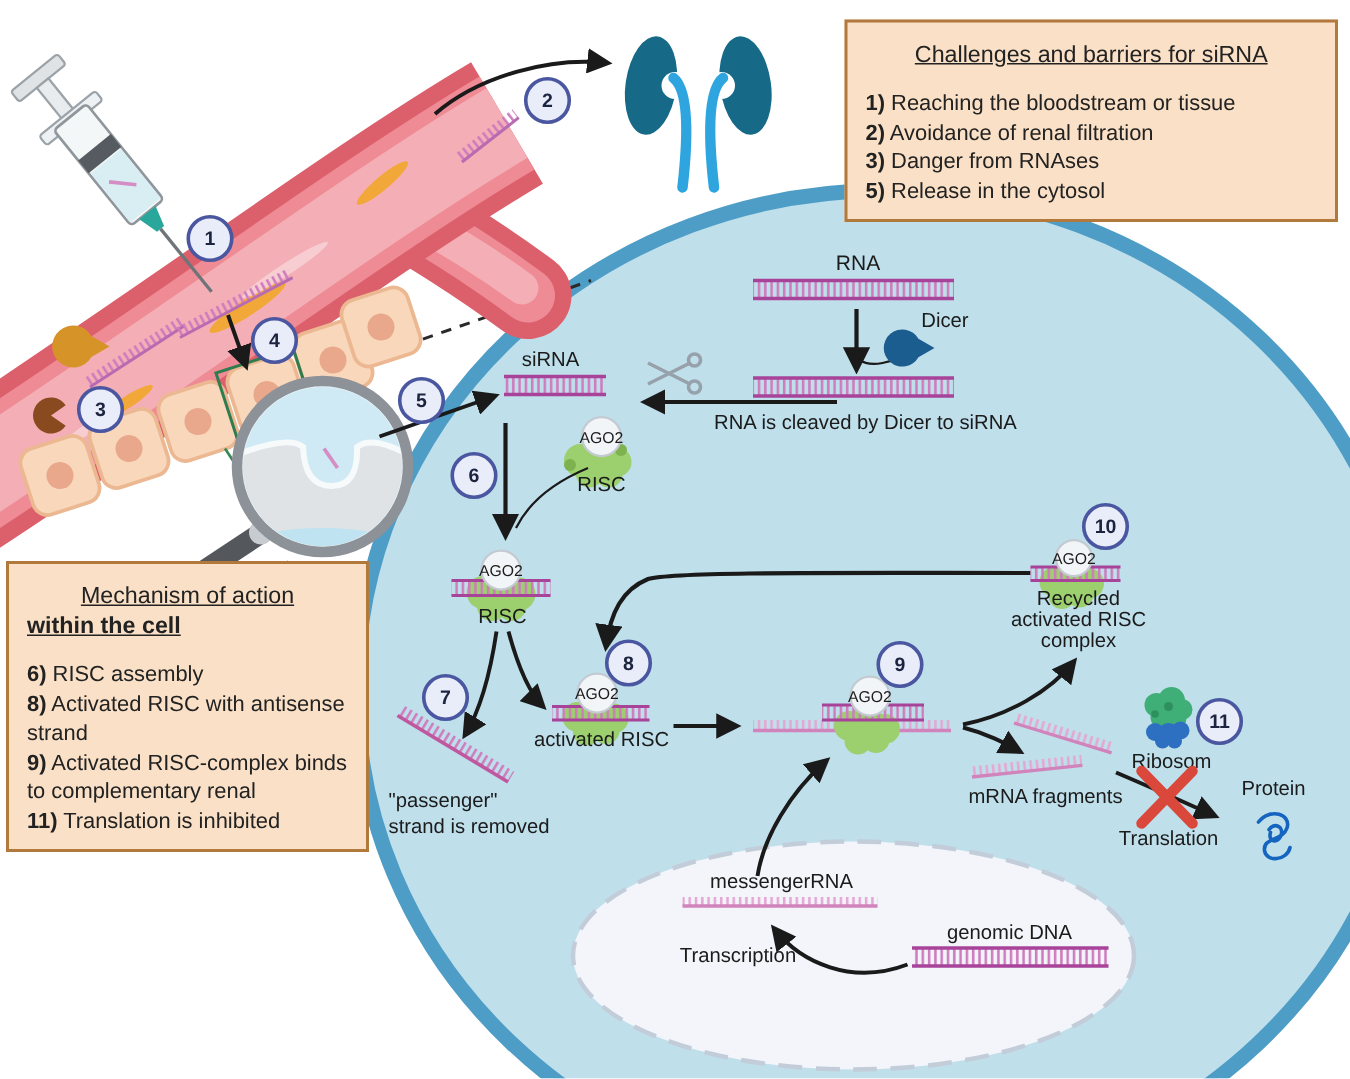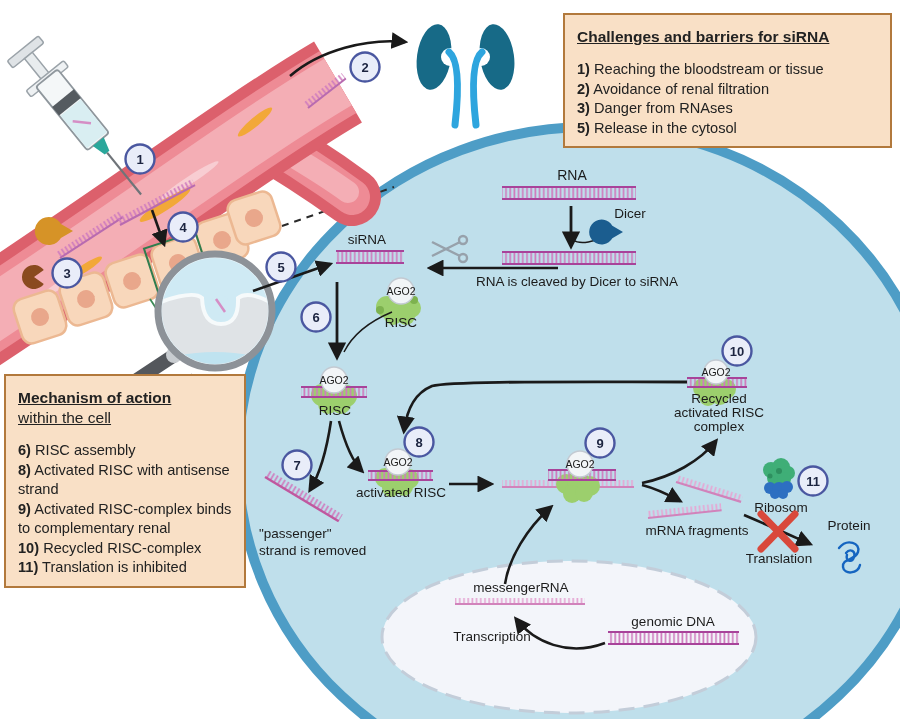--- a/index.html
+++ b/index.html
@@ -6,24 +6,24 @@
   .canvas{position:relative;width:900px;height:719px;background:#ffffff;overflow:hidden;
           font-family:"Liberation Sans",sans-serif;}
   .canvas svg{position:absolute;left:0;top:0;}
   svg text{font-family:"Liberation Sans",sans-serif;fill:#1b1b1b;font-size:13.5px;text-anchor:middle;}
   svg text.ts{font-size:10.5px;}
   svg text.t14{font-size:14px;}
   svg text.left{text-anchor:start;}
   svg text.mnum{font-size:13px;font-weight:bold;fill:#1c2440;}
   .infobox{position:absolute;background:#f9e0c6;border:2.5px solid #b2793c;
            padding:8px 12px;color:#222;box-sizing:content-box;}
-  .infobox .title{font-weight:bold;text-decoration:underline;font-size:15.5px;
-                  line-height:20px;margin:4px 0 13px 0;}
+  .infobox .title{font-weight:normal;text-decoration:underline;font-size:15.5px;
+                  line-height:20px;margin:4px 0 13px 0;text-align:center;}
   .infobox .title.tight{margin-bottom:0;}
-  .infobox .title2{font-weight:normal;text-decoration:underline;font-size:15.5px;
+  .infobox .title2{font-weight:bold;text-decoration:underline;font-size:15.5px;
                    line-height:20px;margin:0 0 13px 0;}
   .bi{font-size:14.6px;line-height:19.5px;}
   .bi b{font-weight:bold;}
   #box-challenges{left:563px;top:13px;width:301px;}
   #box-mechanism{left:4px;top:374px;width:214px;}
 </style>
 </head>
 <body>
 
 <div class="canvas">
@@ -404,16 +404,15 @@
   <div class="bi"><b>3)</b> <span>Danger from RNAses</span></div>
   <div class="bi"><b>5)</b> <span>Release in the cytosol</span></div>
 </div>
 
 <div class="infobox" id="box-mechanism">
   <div class="title tight">Mechanism of action</div>
   <div class="title2">within the cell</div>
   <div class="bi"><b>6)</b> <span>RISC assembly</span></div>
   <div class="bi"><b>8)</b> <span>Activated RISC with antisense strand</span></div>
   <div class="bi"><b>9)</b> <span>Activated RISC-complex binds to complementary renal</span></div>
-  <div class="bi"><b>10)</b> <span>Recycled RISC-complex</span></div>
   <div class="bi"><b>11)</b> <span>Translation is inhibited</span></div>
 </div>
 </div>
 
 </body></html>

